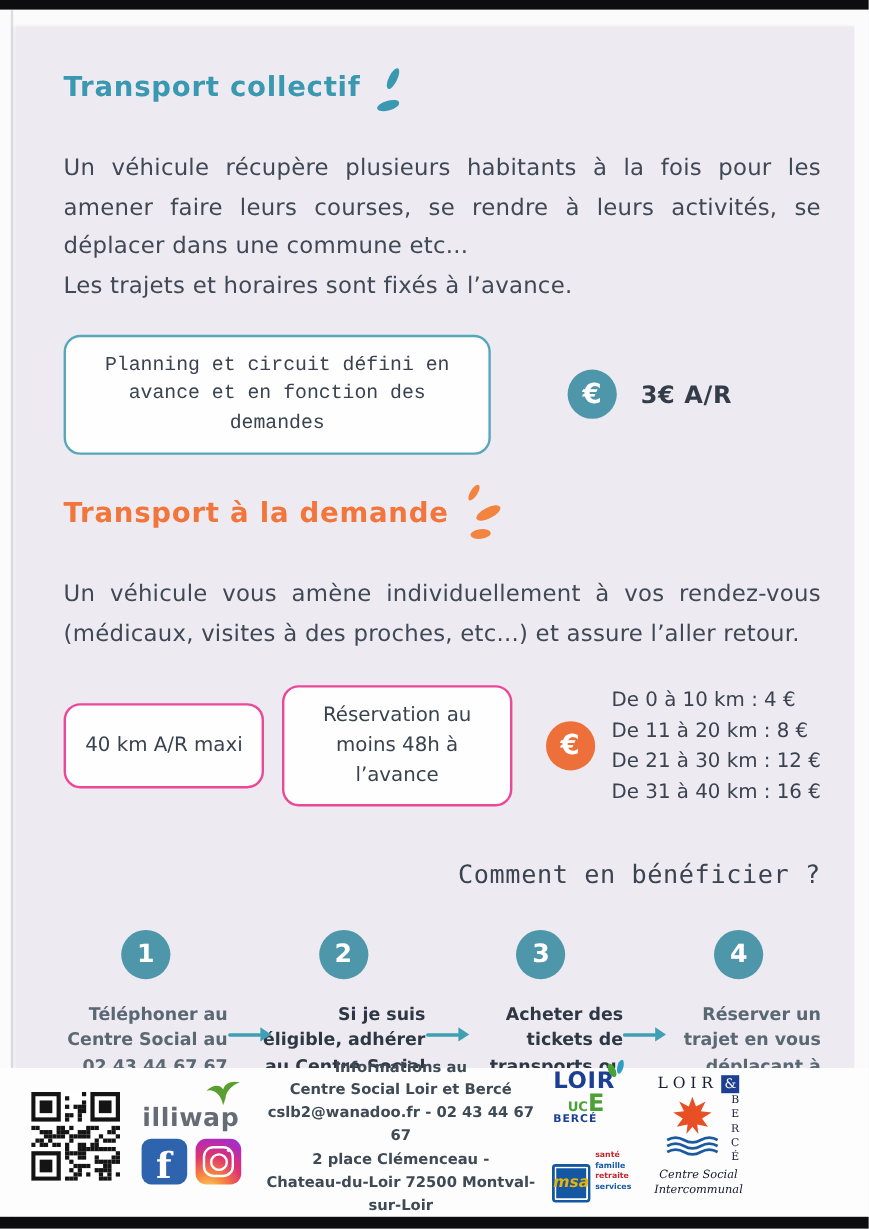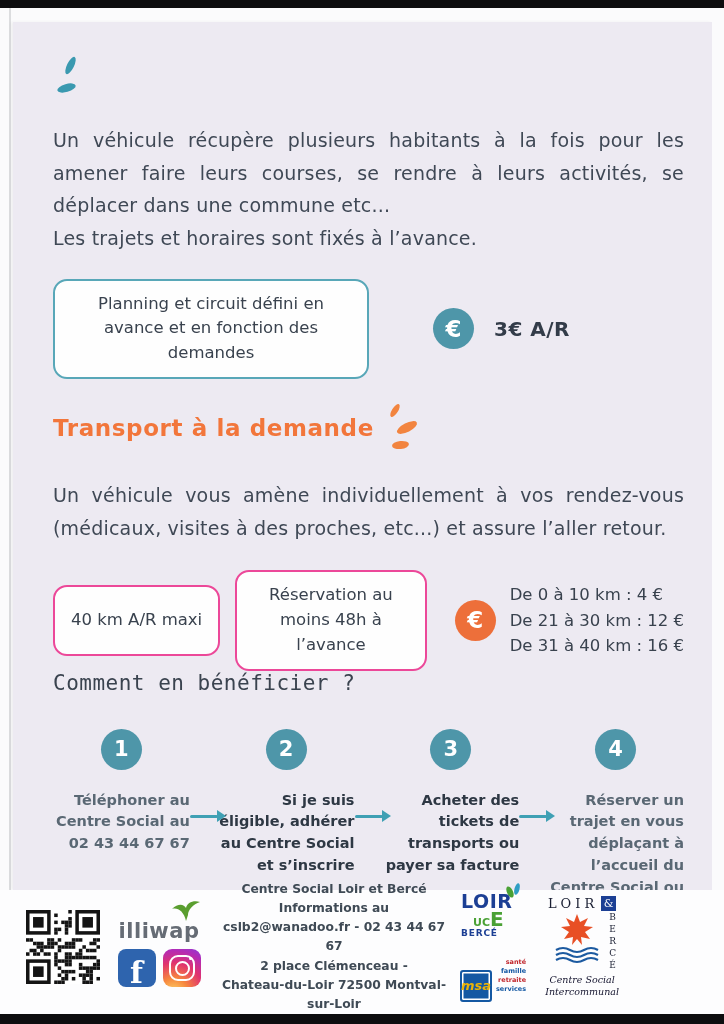--- a/index.html
+++ b/index.html
@@ -41,42 +41,42 @@
   .para { margin-top:20px; font-size:19px; line-height:1.72; color:#3f4855; text-align:justify; letter-spacing:0.2px; }
   .para-follow { margin-top:0; text-align:left; }
 
   
   .row-collectif { margin-top:24px; display:flex; align-items:center; }
   .info-box {
     background:#fefefe; border:2px solid #58a7b8; border-radius:14px;
     padding:11px 16px; text-align:center; color:#39424e;
     font-size:16.5px; line-height:1.5; font-weight:500;
   }
-  .box-planning { width:316px; }
+  .box-planning { width:356px;font-family:Liberation Mono, monospace; }
   .euro-circle {
     width:41px; height:41px; border-radius:50%;
     display:flex; align-items:center; justify-content:center;
     color:#fff; font-size:23px; font-weight:bold; flex:0 0 auto;
   }
   .euro-teal { background:#4e96a9; margin-left:64px; }
   .euro-orange { background:#ed6f3a; margin-left:28px; }
   .price-big { margin-left:20px; font-size:20px; font-weight:bold; color:#333c49; letter-spacing:0.5px; }
 
   .title-demande { margin-top:36px; }
 
   
   .row-demande { margin-top:26px; display:flex; align-items:center; }
   .box-orange { border:2px solid #ec4899; }
   .box-40km { width:172px; padding:21px 0; }
   .box-resa { width:196px; margin-left:15px; }
   .price-list { margin-left:14px; font-size:16.5px; color:#39424e; line-height:1.55; font-weight:500; white-space:nowrap; }
 
   
   .steps-heading {
-    text-align:left;
+    margin-top:44px; text-align:right;
     font-family:"DejaVu Sans Mono", monospace;
     font-size:21px; color:#3a434f; letter-spacing:0.5px;
   }
   .steps-row { margin-top:34px; display:flex; align-items:flex-start; }
   .step { flex:1 1 0; display:flex; flex-direction:column; align-items:center; }
   .step-circle {
     width:41px; height:41px; border-radius:50%; background:#4e96a9;
     color:#fff; font-size:21px; font-weight:bold;
     display:flex; align-items:center; justify-content:center;
     margin-bottom:20px;
@@ -137,21 +137,21 @@
   .llb-l2 .big { font-size:20px; }
   .llb-l3 { color:#1c3f94; font-weight:bold; font-size:9px; letter-spacing:0.8px; }
 
   .msa { display:flex; align-items:center; gap:4px; }
   .msa-square {
     width:32px; height:32px; background:#1458a3; border-radius:3px;
     color:#eab308; font-weight:bold; font-style:italic; font-size:13px;
     display:flex; align-items:center; justify-content:center;
     border:2px solid #1458a3; box-shadow:inset 0 0 0 1.5px #fff;margin-top:20px;
   }
-  .msa-words { display:flex; flex-direction:column; font-size:6.5px; font-weight:bold; line-height:1.35;align-items:flex-end; }
+  .msa-words { display:flex; flex-direction:column; font-size:6.5px; font-weight:bold; line-height:1.35; }
   .msa-w-red { color:#c1272d; }
   .msa-w-blue { color:#1458a3; }
 
   .lb { width:92px; flex:0 0 auto; text-align:center; }
   .lb-top { display:flex; align-items:center; justify-content:center; gap:3px; }
   .lb-loir { font-family:"DejaVu Serif", serif; font-size:13px; letter-spacing:4px; color:#1a1f33; }
   .lb-amp {
     width:15px; height:15px; background:#1c3f94; color:#fff;
     font-family:"DejaVu Serif", serif; font-size:11px;
     display:flex; align-items:center; justify-content:center;
@@ -166,20 +166,21 @@
 </style>
 </head>
 <body>
 
 <div class="scan-bar-top"></div>
 <div class="scan-line"></div>
 
 <div class="page">
 
   <div class="section-title-row">
+    <div class="section-title title-teal">Transport collectif</div>
     <div class="deco deco-teal">
       <span class="leaf l1"></span>
       <span class="leaf l2"></span>
     </div>
   </div>
 
   <p class="para">Un véhicule récupère plusieurs habitants à la fois pour les amener faire leurs courses, se rendre à leurs activités, se déplacer dans une commune etc...</p>
   <p class="para para-follow">Les trajets et horaires sont fixés à l’avance.</p>
 
   <div class="row-collectif">
@@ -198,20 +199,21 @@
   </div>
 
   <p class="para">Un véhicule vous amène individuellement à vos rendez-vous (médicaux, visites à des proches, etc...) et assure l’aller retour.</p>
 
   <div class="row-demande">
     <div class="info-box box-orange box-40km">40 km A/R maxi</div>
     <div class="info-box box-orange box-resa">Réservation au moins 48h à l’avance</div>
     <div class="euro-circle euro-orange">€</div>
     <div class="price-list">
       <div>De 0 à 10 km : 4 €</div>
+      <div>De 11 à 20 km : 8 €</div>
       <div>De 21 à 30 km : 12 €</div>
       <div>De 31 à 40 km : 16 €</div>
     </div>
   </div>
 
   <div class="steps-heading">Comment en bénéficier ?</div>
 
   <div class="steps-row">
     <div class="step">
       <div class="step-circle">1</div>
@@ -380,22 +382,22 @@
       <div class="fb-icon">
         <span>f</span>
       </div>
       <div class="ig-icon">
         <span class="ig-dot"></span>
       </div>
     </div>
   </div>
 
   <div class="footer-info">
+    <div>Informations au</div>
     <div>Centre Social Loir et Bercé</div>
-    <div>Informations au</div>
     <div>cslb2@wanadoo.fr - 02 43 44 67 67</div>
     <div>2 place Clémenceau -</div>
     <div>Chateau-du-Loir 72500 Montval-sur-Loir</div>
   </div>
 
   <div class="partners">
 
 
     <div class="partner-col">
       <div class="llb">

